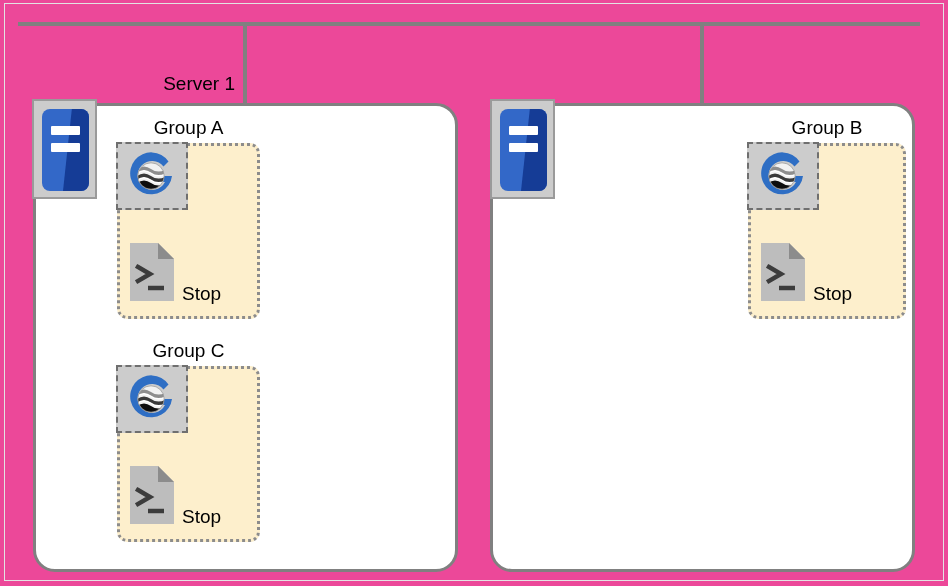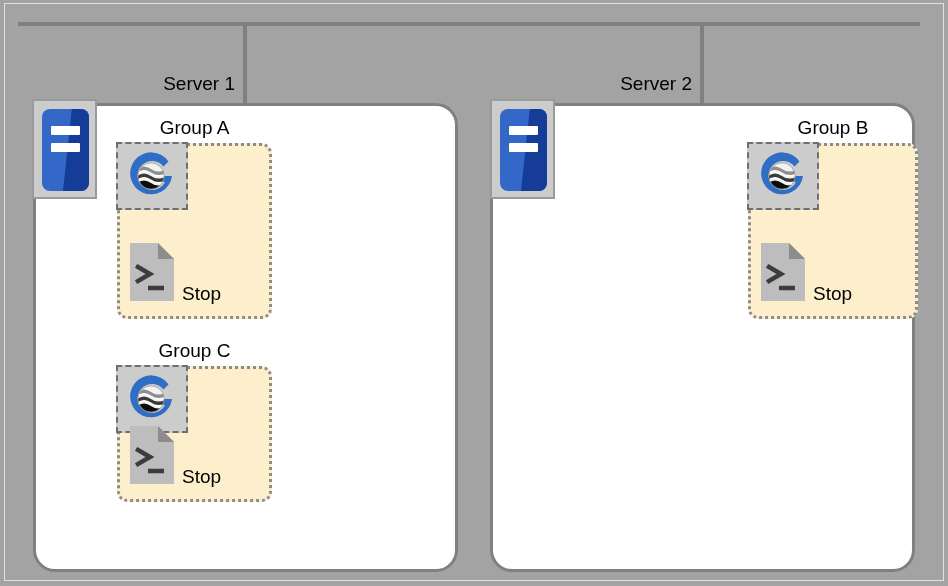--- a/index.html
+++ b/index.html
@@ -5,21 +5,21 @@
 <style>
   html,body{margin:0;padding:0;background:#ffffff;}
   body{
     font-family:"Liberation Sans","DejaVu Sans",sans-serif;
     -webkit-font-smoothing:antialiased;
   }
   #stage{
     position:relative;
     width:948px;
     height:586px;
-    background:#a3a3a3;
+    background:#ec4899;
     overflow:hidden;
   }
   
   .page-frame{
     position:absolute;
     left:4px; top:3px;
     width:940px; height:578px;
     border:1px solid #e3e3e3;
     box-sizing:border-box;
     pointer-events:none;
@@ -95,21 +95,20 @@
     width:29px; height:9px;
     background:#ffffff;
     border-radius:1px;
   }
   .server-icon .bar1{ top:17px; }
   .server-icon .bar2{ top:34px; }
 
   
   .group{
     position:absolute;
-    padding-left:12px;
   }
   .group-label{
     position:absolute;
     top:-25px;
     left:0;
     width:100%;
     text-align:center;
     font-size:19px;
     color:#000000;
     white-space:nowrap;
@@ -118,21 +117,21 @@
   .group-body{
     position:absolute;
     left:0; top:0;
     width:100%; height:100%;
     background:#fdefcc;
     border:3px dotted #8c8c8c;
     border-radius:10px;
     box-sizing:border-box;
   }
   .grp-a{ left:117px; top:143px; width:143px; height:176px; }
-  .grp-c{ left:117px; top:366px; width:143px; height:136px; }
+  .grp-c{ left:117px; top:366px; width:143px; height:176px; }
   .grp-b{ left:748px; top:143px; width:158px; height:176px; }
 
   
   .resource{
     position:absolute;
     left:-1px; top:-1px;
     width:72px; height:68px;
     background:#cccccc;
     border:2px dashed #6f6f6f;
     box-sizing:border-box;
@@ -170,21 +169,20 @@
 
 <div id="stage">
 
   <div class="page-frame"></div>
 
   <div class="bus-line"></div>
   <div class="drop-line drop-s1"></div>
   <div class="drop-line drop-s2"></div>
 
   <div class="server-label lbl-s1">Server 1</div>
-  <div class="server-label lbl-s2">Server 2</div>
 
   <div class="server-box server1-box"></div>
 
   <div class="group grp-a">
     <div class="group-body"></div>
     <div class="group-label">Group A</div>
 
     <div class="resource">
       <span class="globe-wrap">
         <svg viewBox="0 0 56 56" width="56" height="56" aria-hidden="true">

